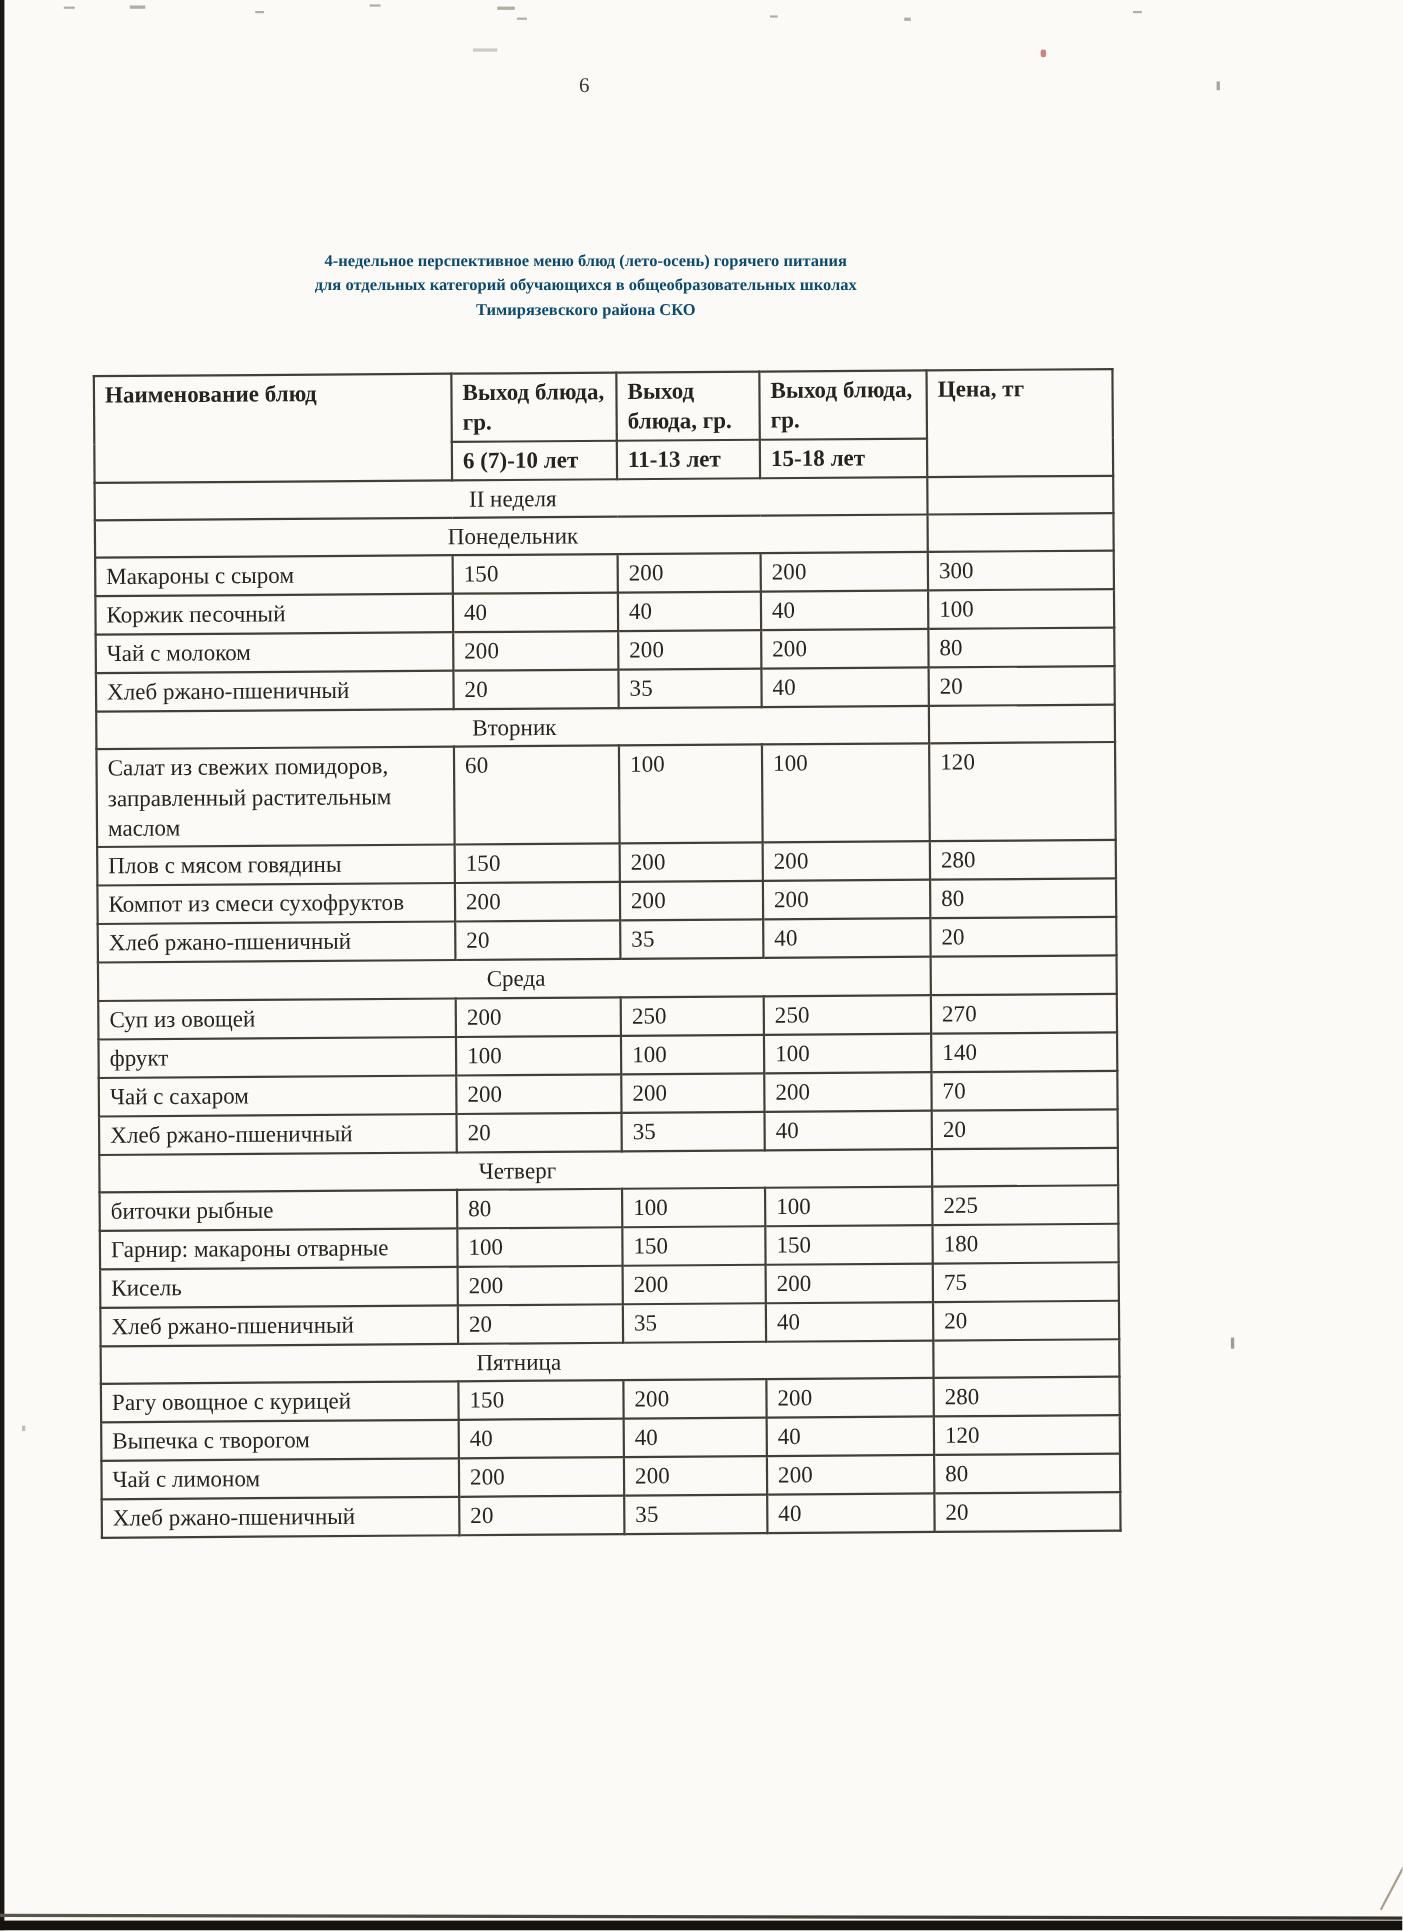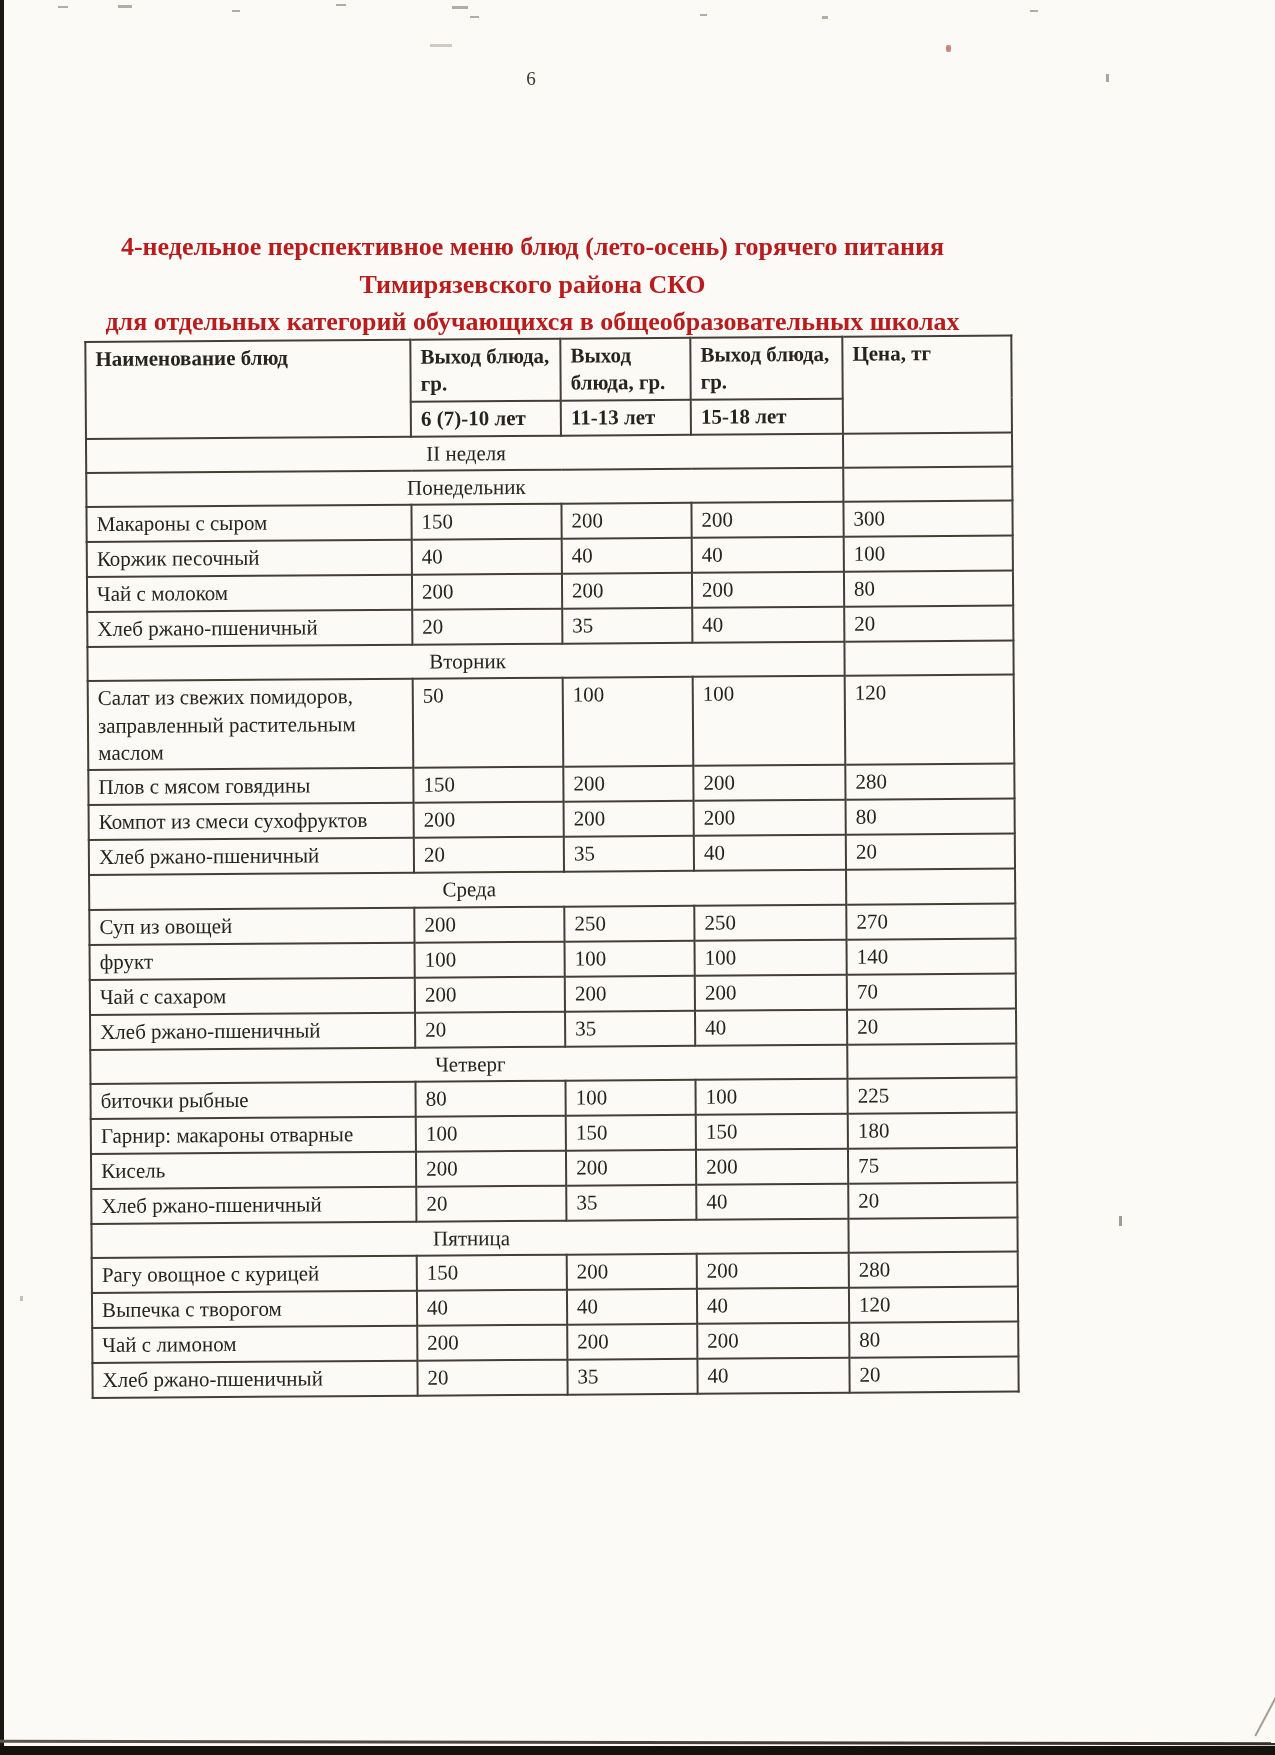--- a/index.html
+++ b/index.html
@@ -12,21 +12,21 @@
   }
   
   .page-number{
     position:absolute;top:68px;left:0;width:1062px;
     text-align:center;font-size:19px;color:#3a372f;
   }
   
   .title-block{
     position:absolute;top:228px;left:70px;width:925px;
     text-align:center;font-weight:bold;
-    font-size:26px;line-height:1.45;color:#b91c1c;
+    font-size:15px;line-height:1.45;color:#0c4a6e;
   }
   
   .table-wrap{
     position:absolute;left:88px;top:341px;width:926px;
     transform:rotate(-0.4deg);transform-origin:0 50%;
   }
   table.menu{border-collapse:collapse;width:100%;table-layout:fixed;}
   table.menu td{
     border:2px solid #433f37;
     font-size:21px;line-height:1.3;
@@ -54,22 +54,22 @@
 </style>
 </head>
 <body>
 
 <div class="sheet">
 
   <div class="page-number">6</div>
 
   <div class="title-block">
     <div>4-недельное перспективное  меню блюд (лето-осень) горячего питания</div>
+    <div>для отдельных категорий обучающихся в общеобразовательных школах</div>
     <div>Тимирязевского района СКО</div>
-    <div>для отдельных категорий обучающихся в общеобразовательных школах</div>
   </div>
 
   <div class="table-wrap">
     <table class="menu">
       <colgroup>
         <col style="width:325px">
         <col style="width:150px">
         <col style="width:130px">
         <col style="width:152px">
         <col style="width:169px">
@@ -124,21 +124,21 @@
             <td class="num-cell">35</td>
             <td class="num-cell">40</td>
             <td class="num-cell price-cell">20</td>
           </tr>
           <tr class="day-row">
             <td colspan="4">Вторник</td>
             <td></td>
           </tr>
           <tr class="dish-row">
             <td class="name-cell">Салат из свежих помидоров, заправленный растительным маслом</td>
-            <td class="num-cell">50</td>
+            <td class="num-cell">60</td>
             <td class="num-cell">100</td>
             <td class="num-cell">100</td>
             <td class="num-cell price-cell">120</td>
           </tr>
           <tr class="dish-row">
             <td class="name-cell">Плов с мясом говядины</td>
             <td class="num-cell">150</td>
             <td class="num-cell">200</td>
             <td class="num-cell">200</td>
             <td class="num-cell price-cell">280</td>

